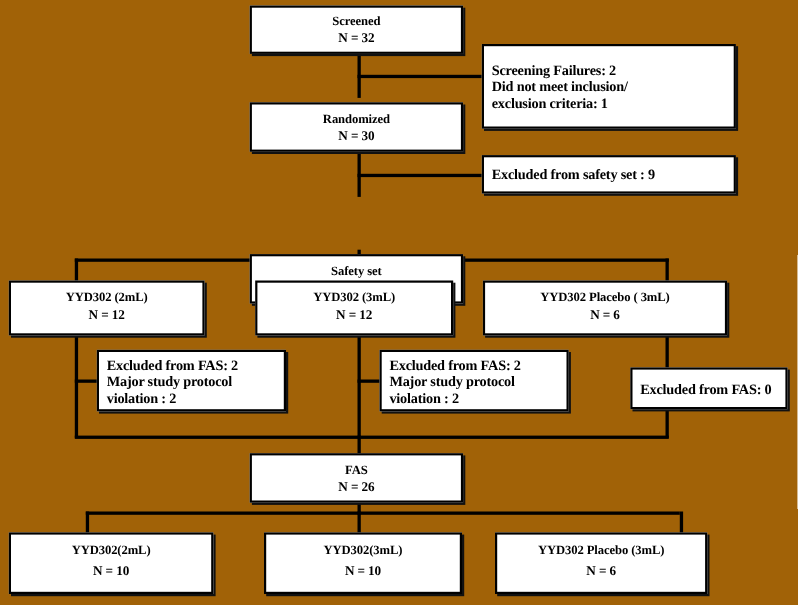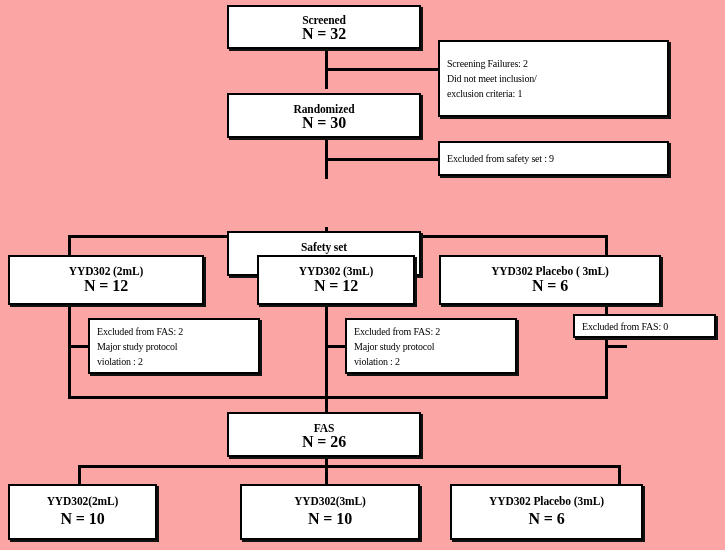--- a/index.html
+++ b/index.html
@@ -9,21 +9,21 @@
     background: #ffffff;
   }
   body {
     font-family: "Liberation Serif", "DejaVu Serif", serif;
     color: #000000;
   }
   #canvas {
     position: relative;
     width: 725px;
     height: 550px;
-    background: #fca5a5;
+    background: #a16207;
     overflow: hidden;
   }
   .box {
     position: absolute;
     box-sizing: border-box;
     border: 2px solid #000000;
     background: #ffffff;
     z-index: 5;
   }
   .box.shadowed {
@@ -53,29 +53,29 @@
     padding: 6px 0 10px 0;
   }
   .ttl {
     font-size: 11.5px;
     font-weight: bold;
     letter-spacing: -0.1px;
     line-height: 14px;
     white-space: nowrap;
   }
   .num {
-    font-size: 16px;
+    font-size: 12px;
     font-weight: bold;
     letter-spacing: -0.1px;
     line-height: 14px;
     white-space: nowrap;
   }
   .ln {
-    font-size: 10px;
-    font-weight: normal;
+    font-size: 13px;
+    font-weight: bold;
     letter-spacing: -0.2px;
     line-height: 15px;
     white-space: nowrap;
   }
   .hline {
     position: absolute;
     background: #000000;
     height: 3px;
     z-index: 2;
   }
@@ -143,26 +143,26 @@
   <div class="box box-left shadowed" style="left:438px; top:40px; width:231px; height:77px;">
     <div class="ln">Screening Failures: 2</div>
     <div class="ln">Did not meet inclusion/</div>
     <div class="ln">exclusion criteria: 1</div>
   </div>
 
   <div class="box box-left shadowed" style="left:438px; top:141px; width:231px; height:35px;">
     <div class="ln">Excluded from safety set : 9</div>
   </div>
 
-  <div class="box box-arm shadowed" style="left:8px; top:255px; width:196px; height:50px;align-items:center;">
+  <div class="box box-arm shadowed" style="left:8px; top:255px; width:178px; height:50px;align-items:center;">
     <div class="ttl">YYD302 (2mL)</div>
     <div class="num">N = 12</div>
   </div>
 
-  <div class="box box-arm shadowed" style="left:257px; top:255px; width:158px; height:50px;">
+  <div class="box box-arm shadowed" style="left:232px; top:255px; width:180px; height:50px;">
     <div class="ttl">YYD302 (3mL)</div>
     <div class="num">N = 12</div>
   </div>
 
   <div class="box box-arm shadowed" style="left:439px; top:255px; width:222px; height:50px;">
     <div class="ttl">YYD302 Placebo ( 3mL)</div>
     <div class="num">N = 6</div>
   </div>
 
   <div class="box box-left shadowed" style="left:88px; top:318px; width:172px; height:56px;">
@@ -170,25 +170,25 @@
     <div class="ln">Major study protocol</div>
     <div class="ln">violation : 2</div>
   </div>
 
   <div class="box box-left shadowed" style="left:345px; top:318px; width:172px; height:56px;">
     <div class="ln">Excluded from FAS: 2</div>
     <div class="ln">Major study protocol</div>
     <div class="ln">violation : 2</div>
   </div>
 
-  <div class="box box-left shadowed" style="left:573px; top:314px; width:143px; height:24px;">
+  <div class="box box-left shadowed" style="left:573px; top:334px; width:143px; height:38px;">
     <div class="ln">Excluded from FAS: 0</div>
   </div>
 
-  <div class="box box-arm shadowed" style="left:8px; top:484px; width:149px; height:56px;">
+  <div class="box box-arm shadowed" style="left:8px; top:484px; width:186px; height:56px;">
     <div class="ttl">YYD302(2mL)</div>
     <div class="num">N = 10</div>
   </div>
 
   <div class="box box-arm shadowed" style="left:240px; top:484px; width:180px; height:56px;">
     <div class="ttl">YYD302(3mL)</div>
     <div class="num">N = 10</div>
   </div>
 
   <div class="box box-arm shadowed" style="left:450px; top:484px; width:193px; height:56px;">

